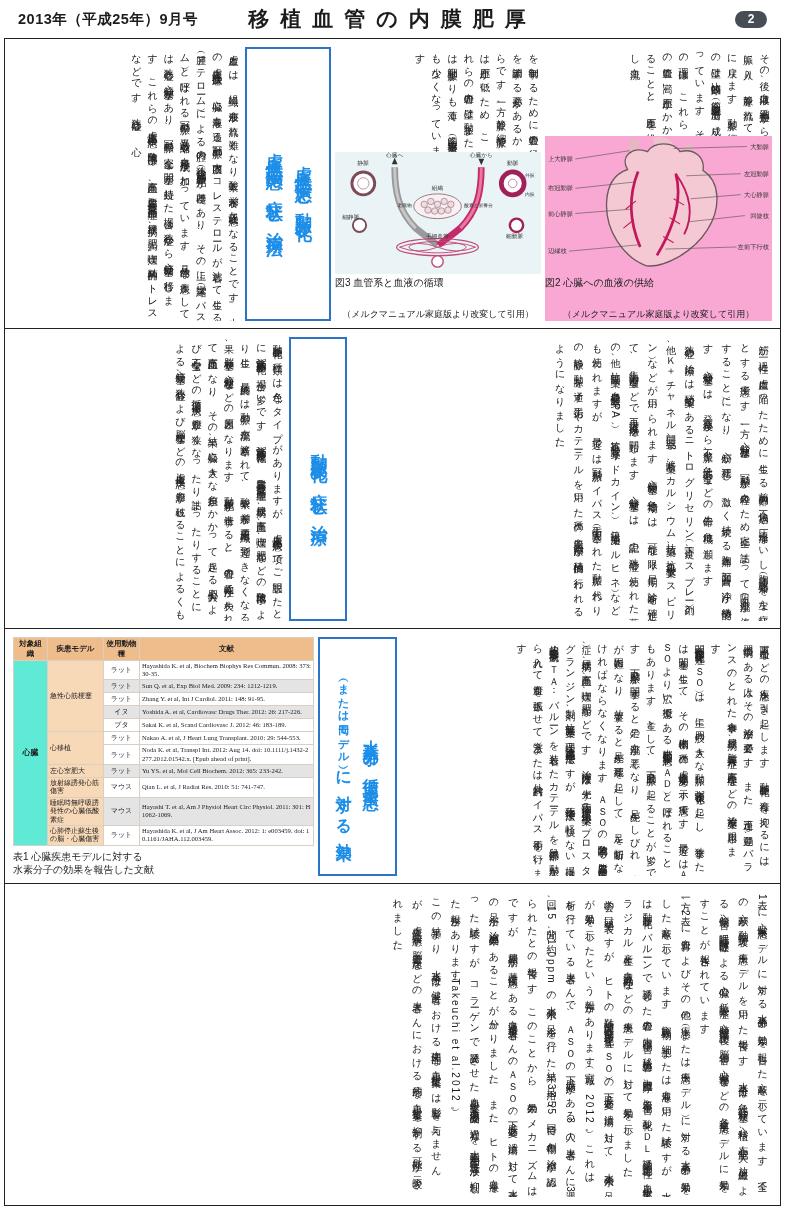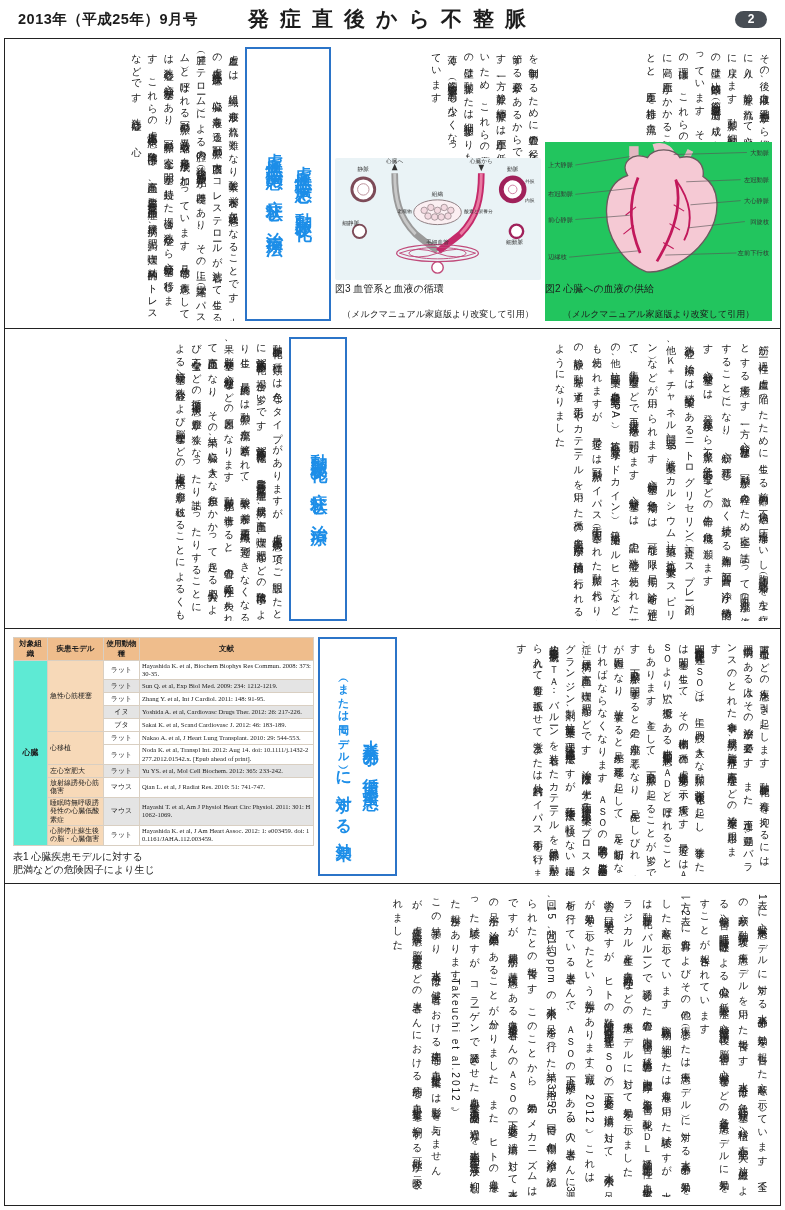--- a/index.html
+++ b/index.html
@@ -30,44 +30,44 @@
   .title-box{border:2px solid #2b74c8;background:#fff;display:flex;align-items:center;justify-content:center;
              box-sizing:border-box;padding:6px 3px;}
   .vtitle{writing-mode:vertical-rl;text-orientation:mixed;font-weight:bold;color:#1d8ee8;
           font-size:17px;letter-spacing:4px;line-height:1.7;text-align:center;}
   .vtitle .small{font-size:11px;letter-spacing:1px;}
 
   
   .col{display:flex;flex-direction:column;box-sizing:border-box;}
   .fig{margin-top:auto;}
   .figbg3{background:#eaf3f6;border-radius:2px;}
-  .figbg2{background:#22c55e;}
+  .figbg2{background:#f9a8d4;}
   .figcap1{text-align:left;font-size:10px;margin-top:2px;}
-  .figcap2{text-align:center;font-size:9px;margin-top:12px;}
+  .figcap2{text-align:center;font-size:9px;margin-top:18px;}
   .figlbl{font-size:6px;fill:#333;}
   .figlbl.tiny{font-size:5px;}
 
   
   .tblwrap{width:324px;}
   table.lit{border-collapse:collapse;width:100%;table-layout:fixed;}
   table.lit th,table.lit td{border:1px solid #d9cfc2;vertical-align:middle;padding:1px 2px;box-sizing:border-box;}
   table.lit th{background:#efbd8c;font-size:7.5px;font-weight:bold;text-align:center;}
   td.organ{background:#5eead4;font-size:8px;font-weight:bold;text-align:center;}
   td.model{background:#f7d9b8;font-size:7px;line-height:1.2;}
   td.animal{font-size:7px;text-align:center;}
   td.ref{font-size:6.6px;line-height:1.25;font-family:"Liberation Serif",serif;word-break:break-all;}
   tr.alt td.animal,tr.alt td.ref{background:#e4e4e4;}
   .tblcap{font-size:10px;line-height:1.3;margin-top:4px;}
 </style>
 </head>
 <body>
 
 <div class="header">
   <div class="issue">2013年（平成25年）9月号</div>
-  <div class="masthead">発症直後から不整脈</div>
+  <div class="masthead">移植血管の内膜肥厚</div>
   <div class="badge">2</div>
 </div>
 
 <div class="frame">
 
   <div class="band" id="band1">
 
     <div class="vtext" style="width:228px;height:274px;">虚血とは、組織に血液が流れ難くなり酸素と栄養が欠乏状態になることです。大部分の虚血性心疾患は、心臓に血液を送る冠動脈の内膜下にコレステロールが沈着して生じる粥腫（アテローム）による内腔の狭小化（冠動脈硬化）が基礎にあり、その上に攣縮（スパスム）と呼ばれる冠動脈の異常収縮や血栓形成が加わっています。具体的な疾患としては狭心症と心筋梗塞があり、冠動脈の完全な閉塞が持続した場合は狭心症から心筋梗塞に移行します。これらの虚血性心疾患の危険因子は、高血圧、脂質異常症（高脂血症）、糖尿病、肥満、喫煙、精神的ストレスなどです。狭心症は、心</div>
 
     <div class="title-box" style="width:86px;height:274px;">
@@ -261,21 +261,21 @@
         </tr>
         <tr>
           <td class="model">心肺停止蘇生後の脳・心臓傷害</td>
           <td class="animal">ラット</td>
           <td class="ref">Hayashida K. et al, J Am Heart Assoc. 2012: 1: e003459. doi: 10.1161/JAHA.112.003459.</td>
         </tr>
       </tbody>
         </table>
       <div class="tblcap">
         <div>表1 心臓疾患モデルに対する</div>
-        <div>肥満などの危険因子により生じ</div>
+        <div>水素分子の効果を報告した文献</div>
       </div>
     </div>
 
     <div class="title-box" style="width:84px;height:239px;">
       <div class="vtitle" style="font-size:16px;">
         <div>水素分子の循環器疾患</div>
         <div><span class="small">（または同モデル）</span><span>に対する効果</span></div>
       </div>
     </div>
 

